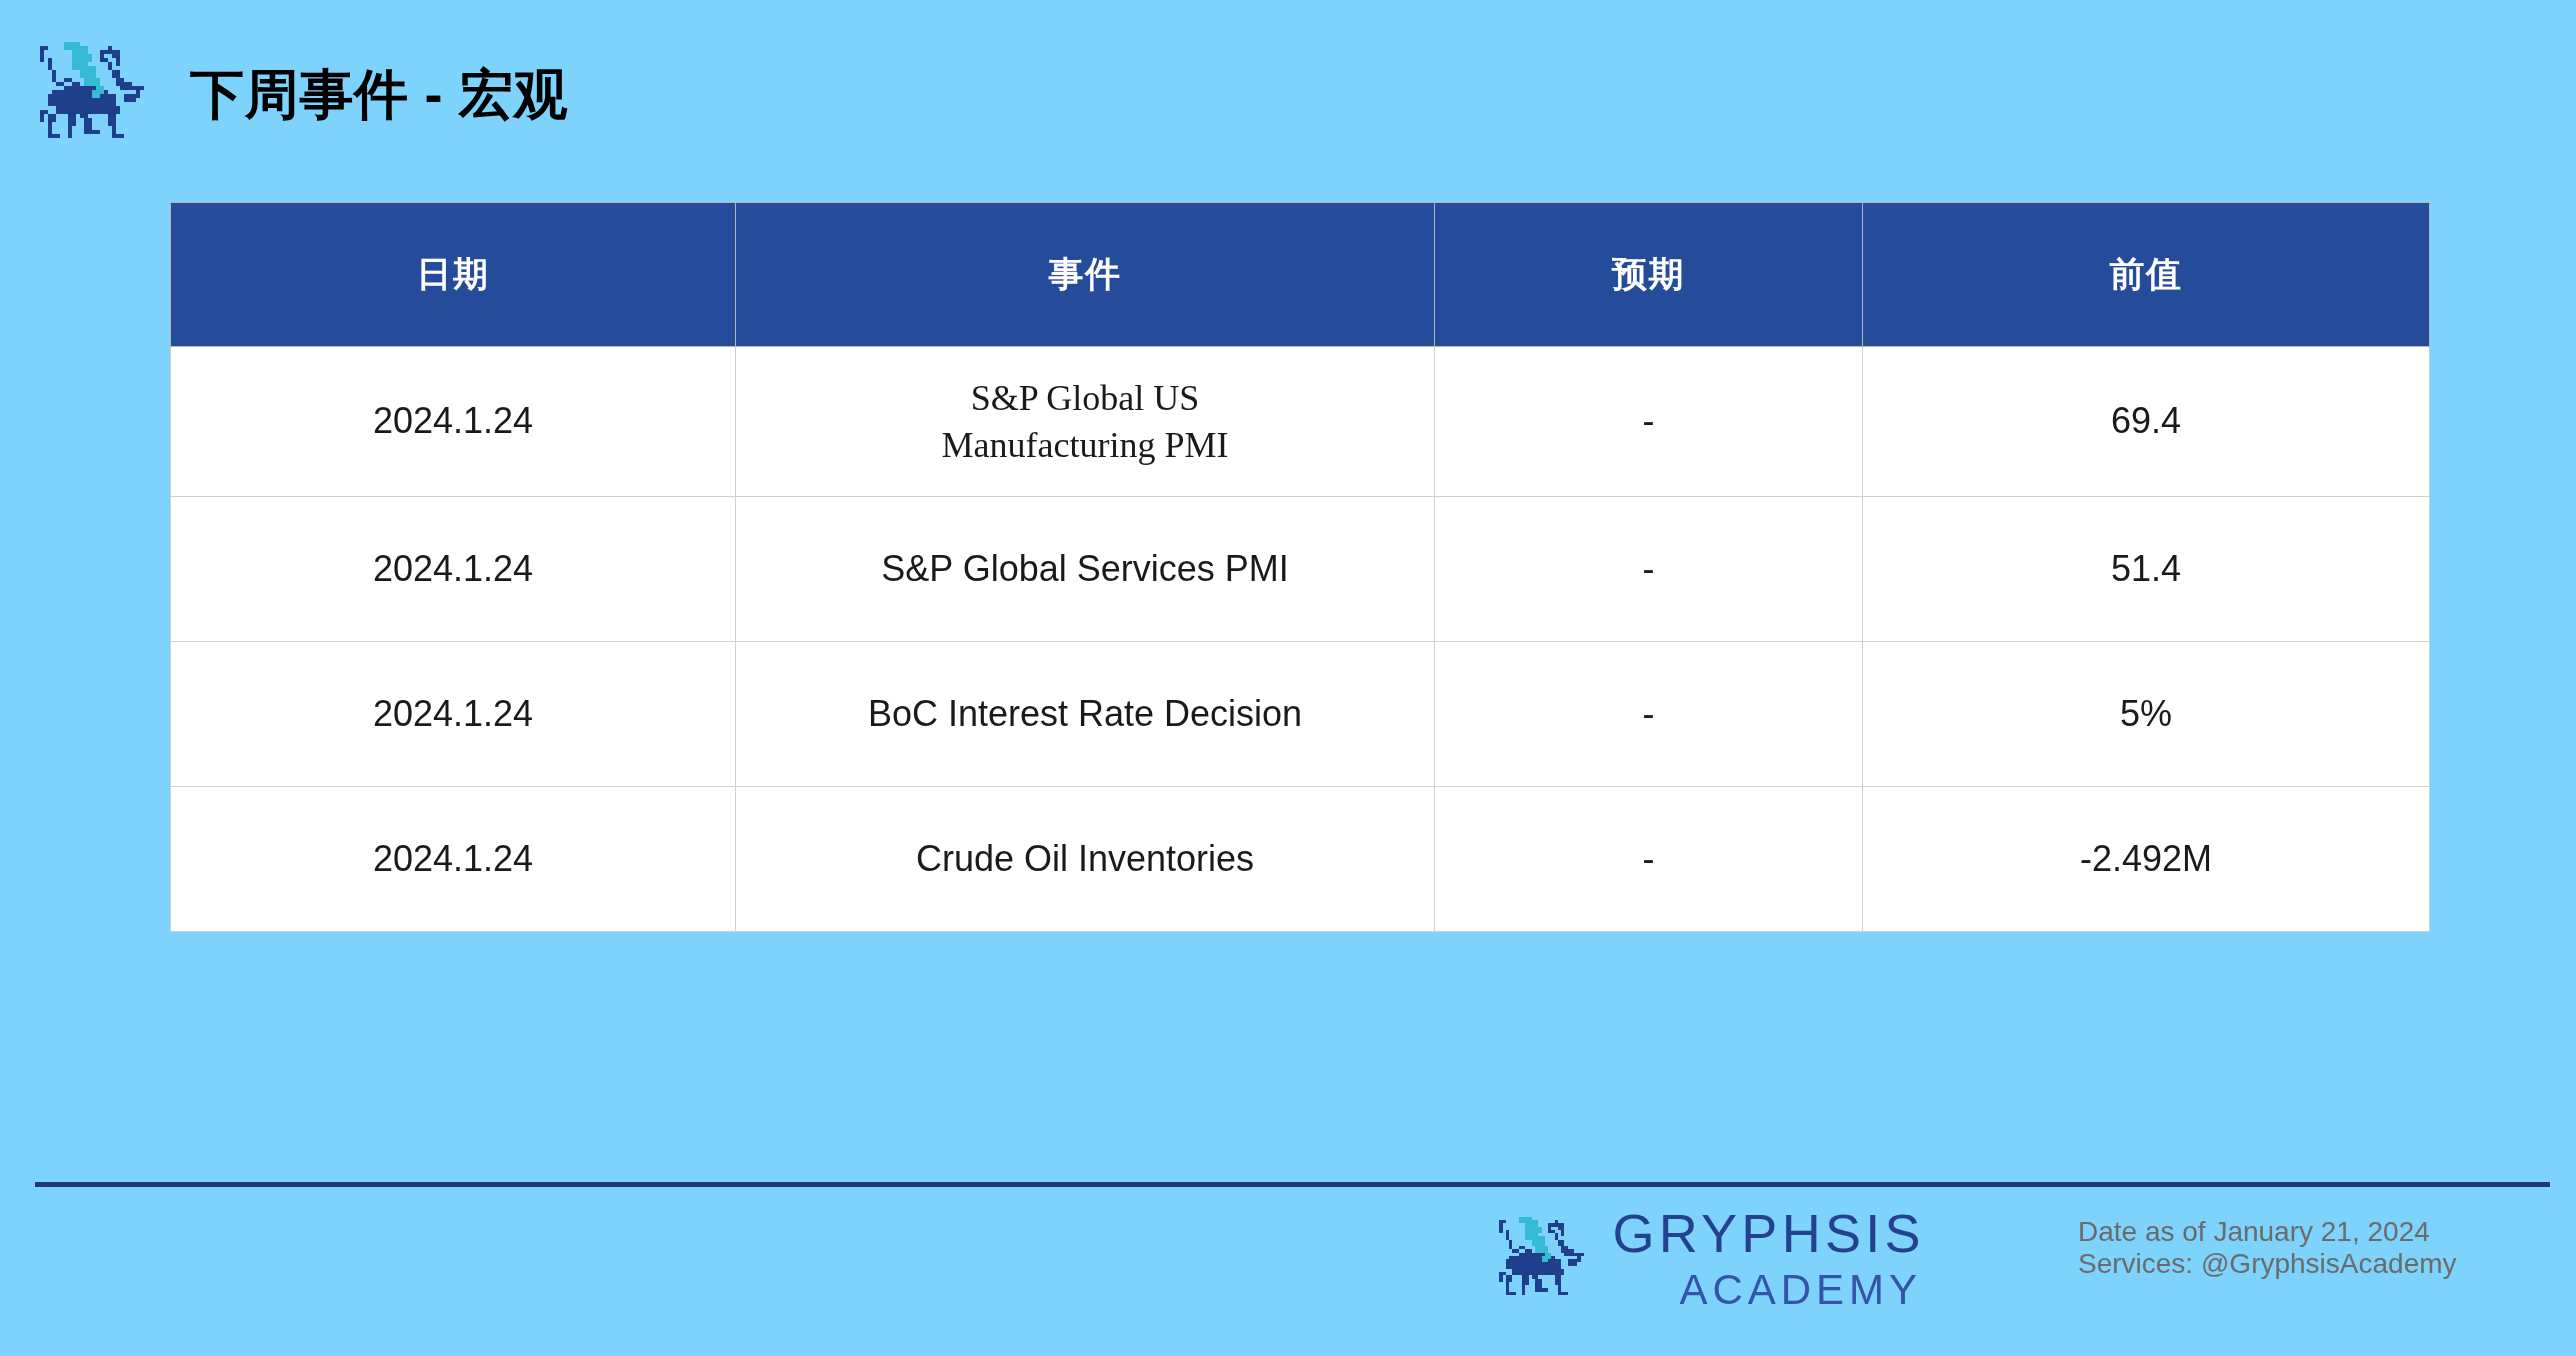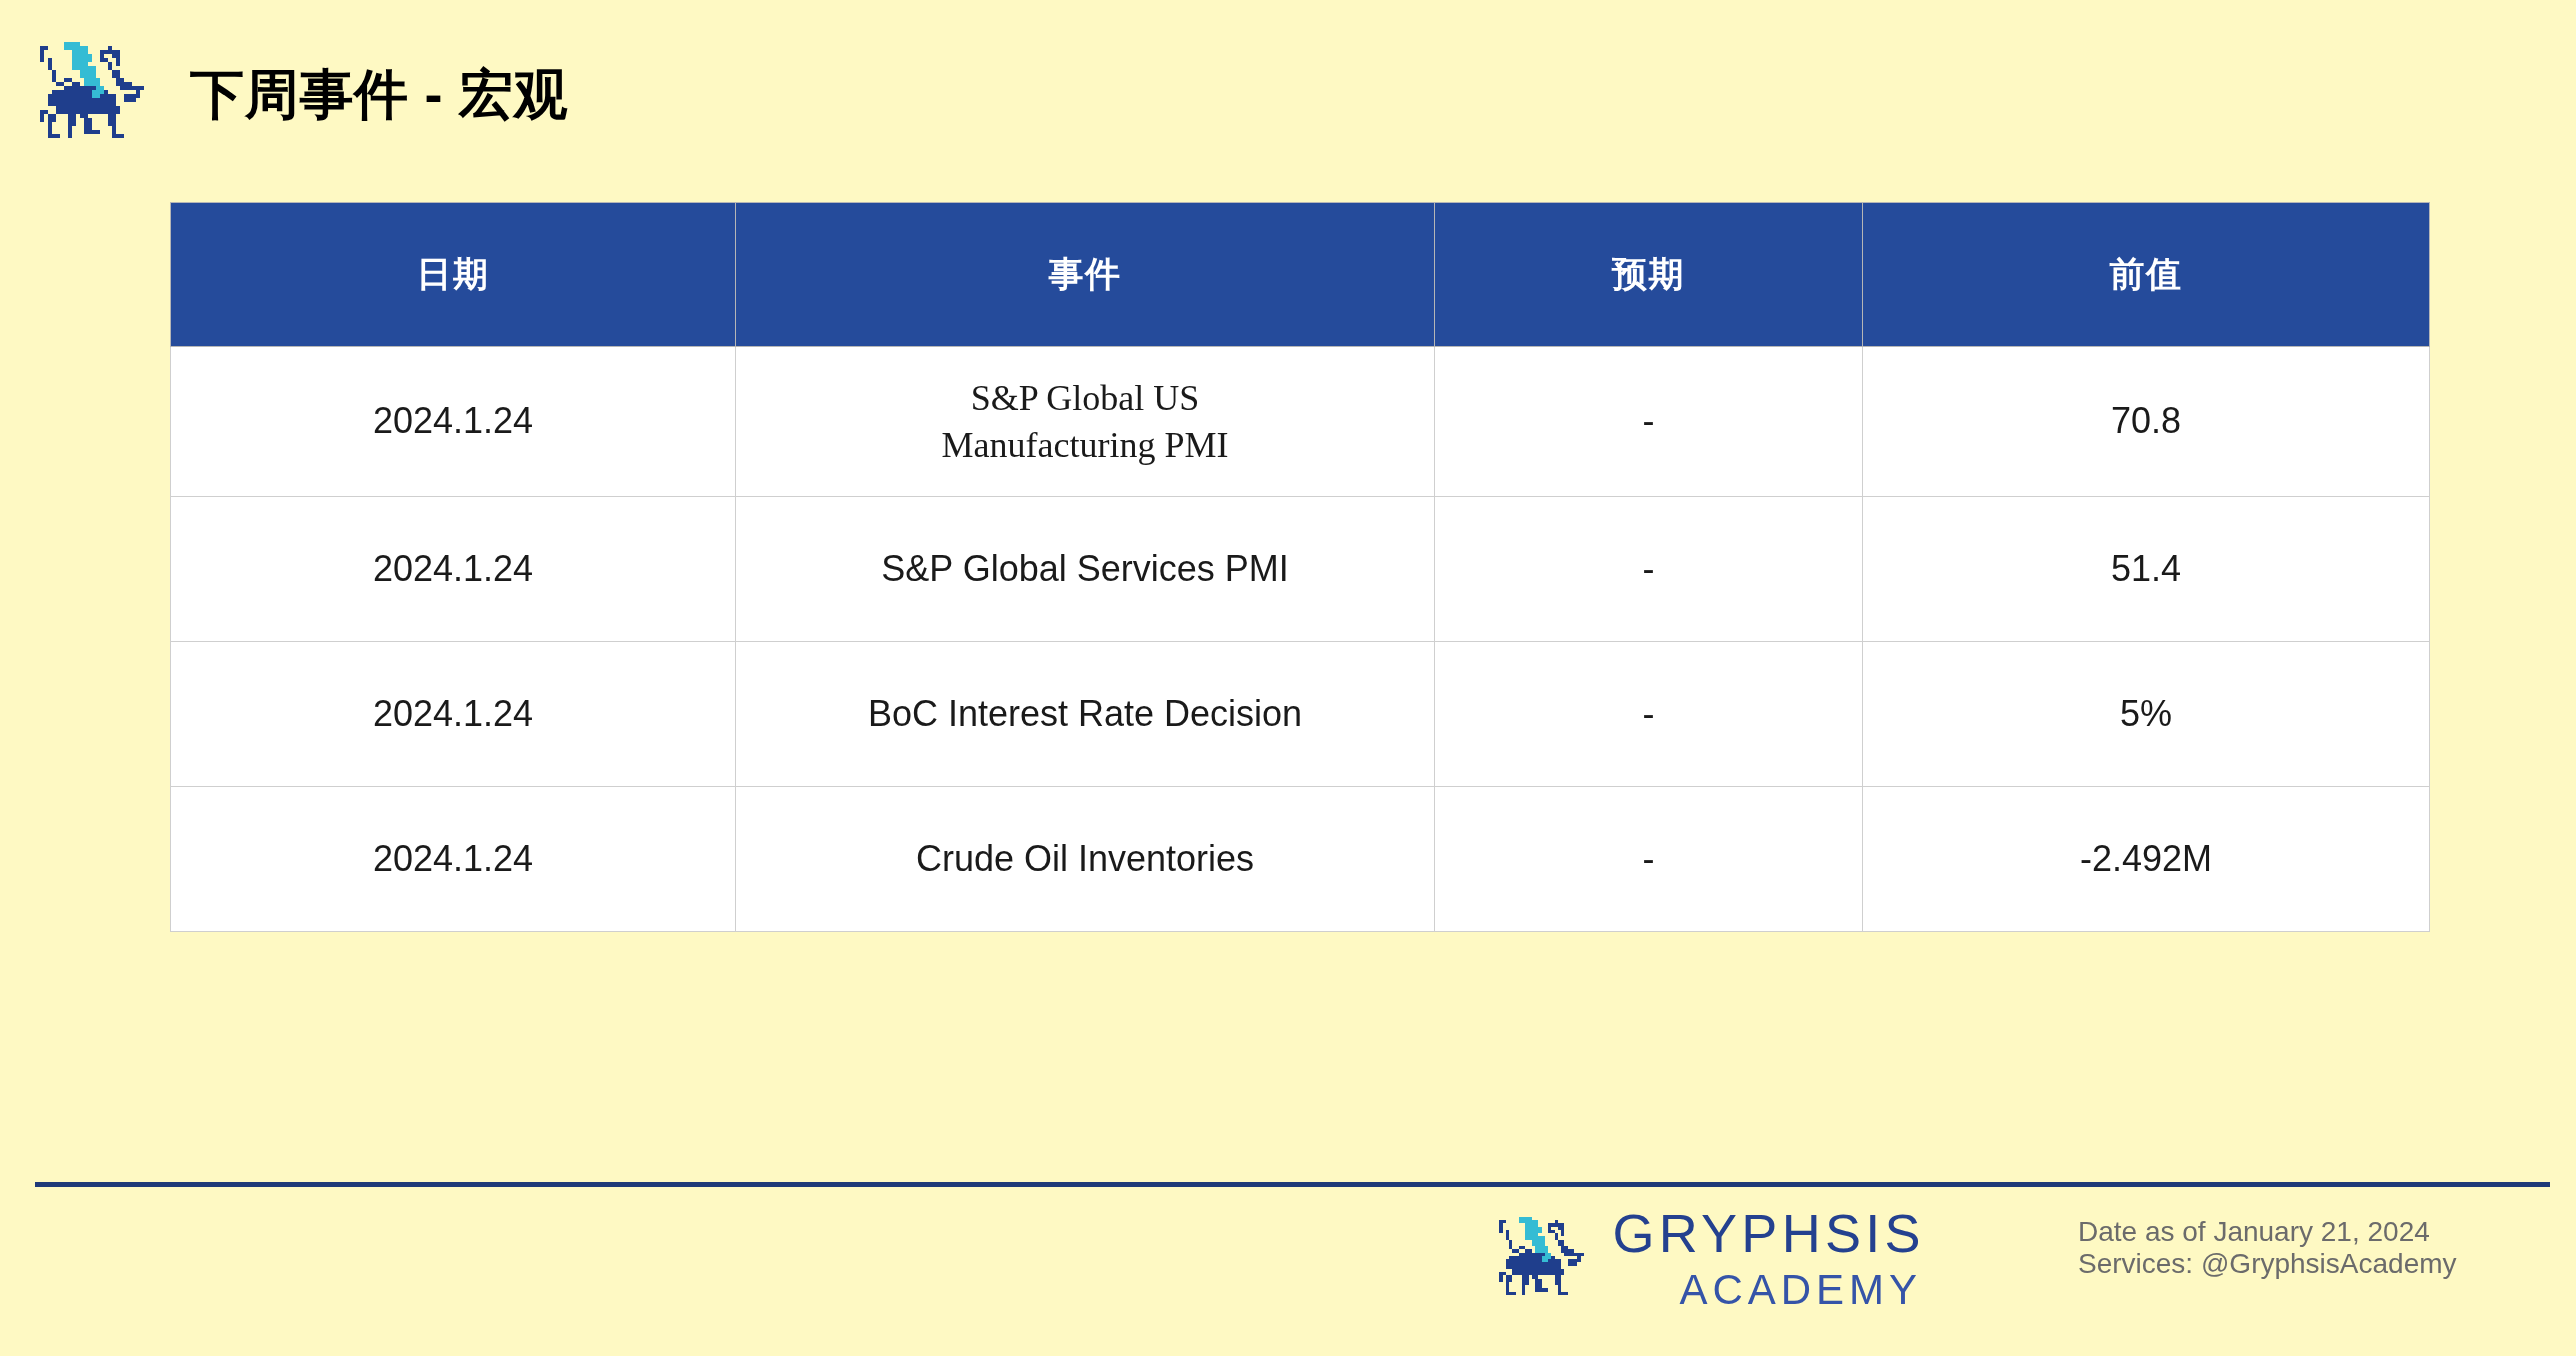--- a/index.html
+++ b/index.html
@@ -9,21 +9,21 @@
     height: 1357px;
     background: #ffffff;
     font-family: "Liberation Sans", sans-serif;
     overflow: hidden;
   }
 
   .slide {
     position: relative;
     width: 2576px;
     height: 1357px;
-    background: #fef9c3;
+    background: #7dd3fc;
   }
 
   
   .slide-header {
     position: absolute;
     left: 27px;
     top: 30px;
     display: flex;
     align-items: center;
     gap: 34px;
@@ -237,21 +237,21 @@
       </tr>
     </thead>
     <tbody>
       <tr class="tall">
         <td>2024.1.24</td>
         <td class="cell-two-line">
           <span>S&amp;P Global US</span>
           <span>Manufacturing PMI</span>
         </td>
         <td>-</td>
-        <td>70.8</td>
+        <td>69.4</td>
       </tr>
       <tr>
         <td>2024.1.24</td>
         <td>S&amp;P Global Services PMI</td>
         <td>-</td>
         <td>51.4</td>
       </tr>
       <tr>
         <td>2024.1.24</td>
         <td>BoC Interest Rate Decision</td>

